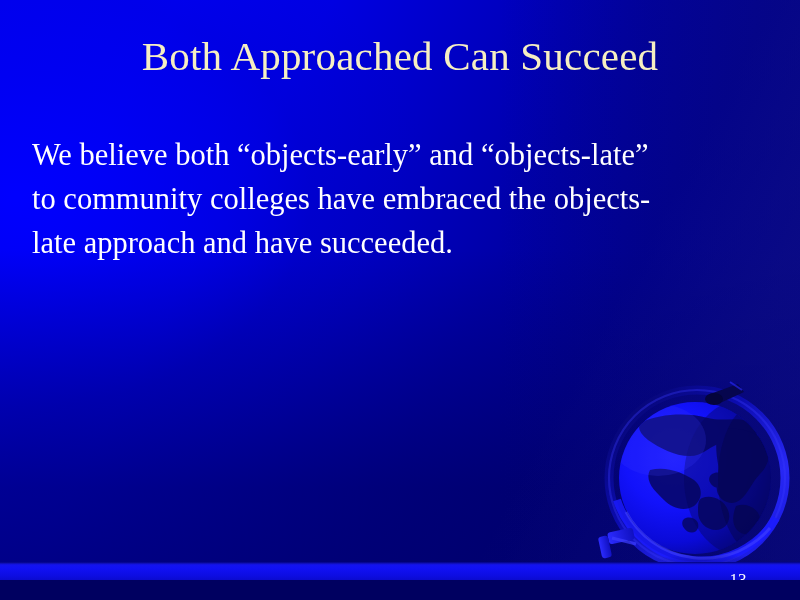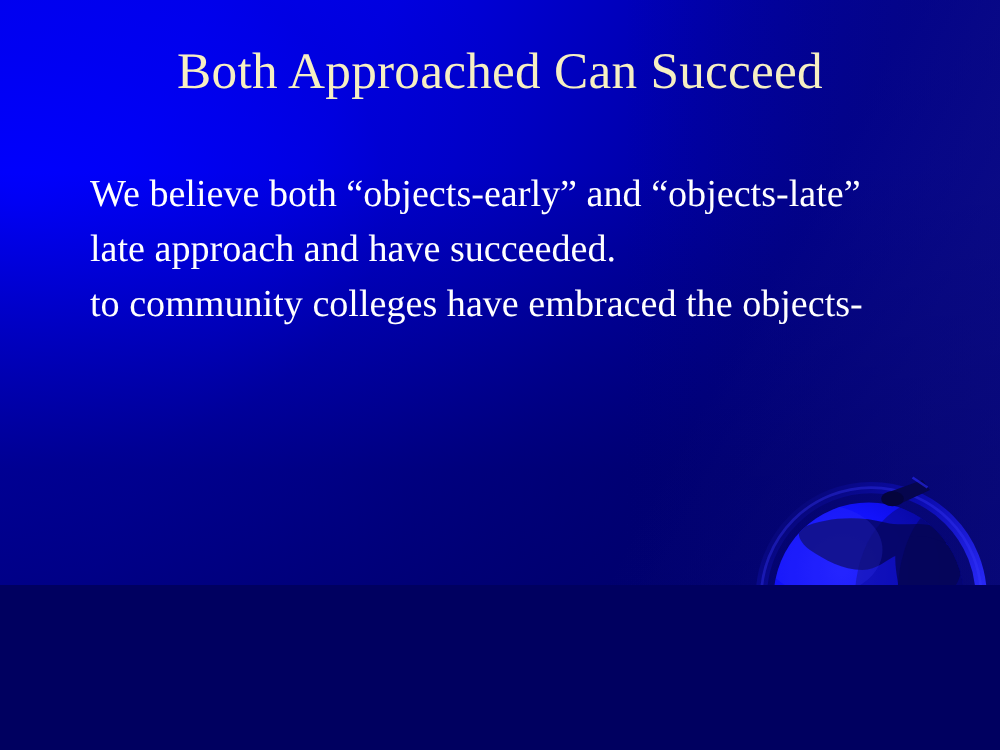--- a/index.html
+++ b/index.html
@@ -8,21 +8,21 @@
     padding: 0;
     background: #000060;
   }
   body {
     font-family: "Liberation Serif", "DejaVu Serif", serif;
   }
 
   .slide {
     position: relative;
     width: 800px;
-    height: 468px;
+    height: 580px;
     overflow: hidden;
     background-color: #b91c1c;
     box-sizing: border-box;
   }
 
   
   .bg-base {
     position: absolute;
     inset: 0;
     background:
@@ -100,21 +100,20 @@
     top: 133px;
     width: 726px;
     color: #ffffff;
     font-size: 30.5px;
     line-height: 44px;
     font-weight: normal;
   }
   .body-line {
     display: block;
     white-space: nowrap;
-    margin-left: 40px;
   }
 
   
   .footer-band {
     position: absolute;
     left: 0;
     right: 0;
     top: 563px;
     height: 37px;
     background: linear-gradient(180deg,
@@ -230,22 +229,22 @@
       </g>
 
       <ellipse cx="120" cy="188" rx="78" ry="12" fill="url(#shadowGrad)"></ellipse>
     </svg>
   </div>
 
   <h1 class="title">Both Approached Can Succeed</h1>
 
   <div class="body-text">
     <span class="body-line">We believe both “objects-early” and “objects-late”</span>
+    <span class="body-line">to community colleges have embraced the objects-</span>
     <span class="body-line">late approach and have succeeded.</span>
-    <span class="body-line">to community colleges have embraced the objects-</span>
   </div>
 
   <div class="footer-band-top"></div>
   <div class="footer-band"></div>
 
   <div class="page-number">13</div>
 
 </div>
 
 </body></html>

